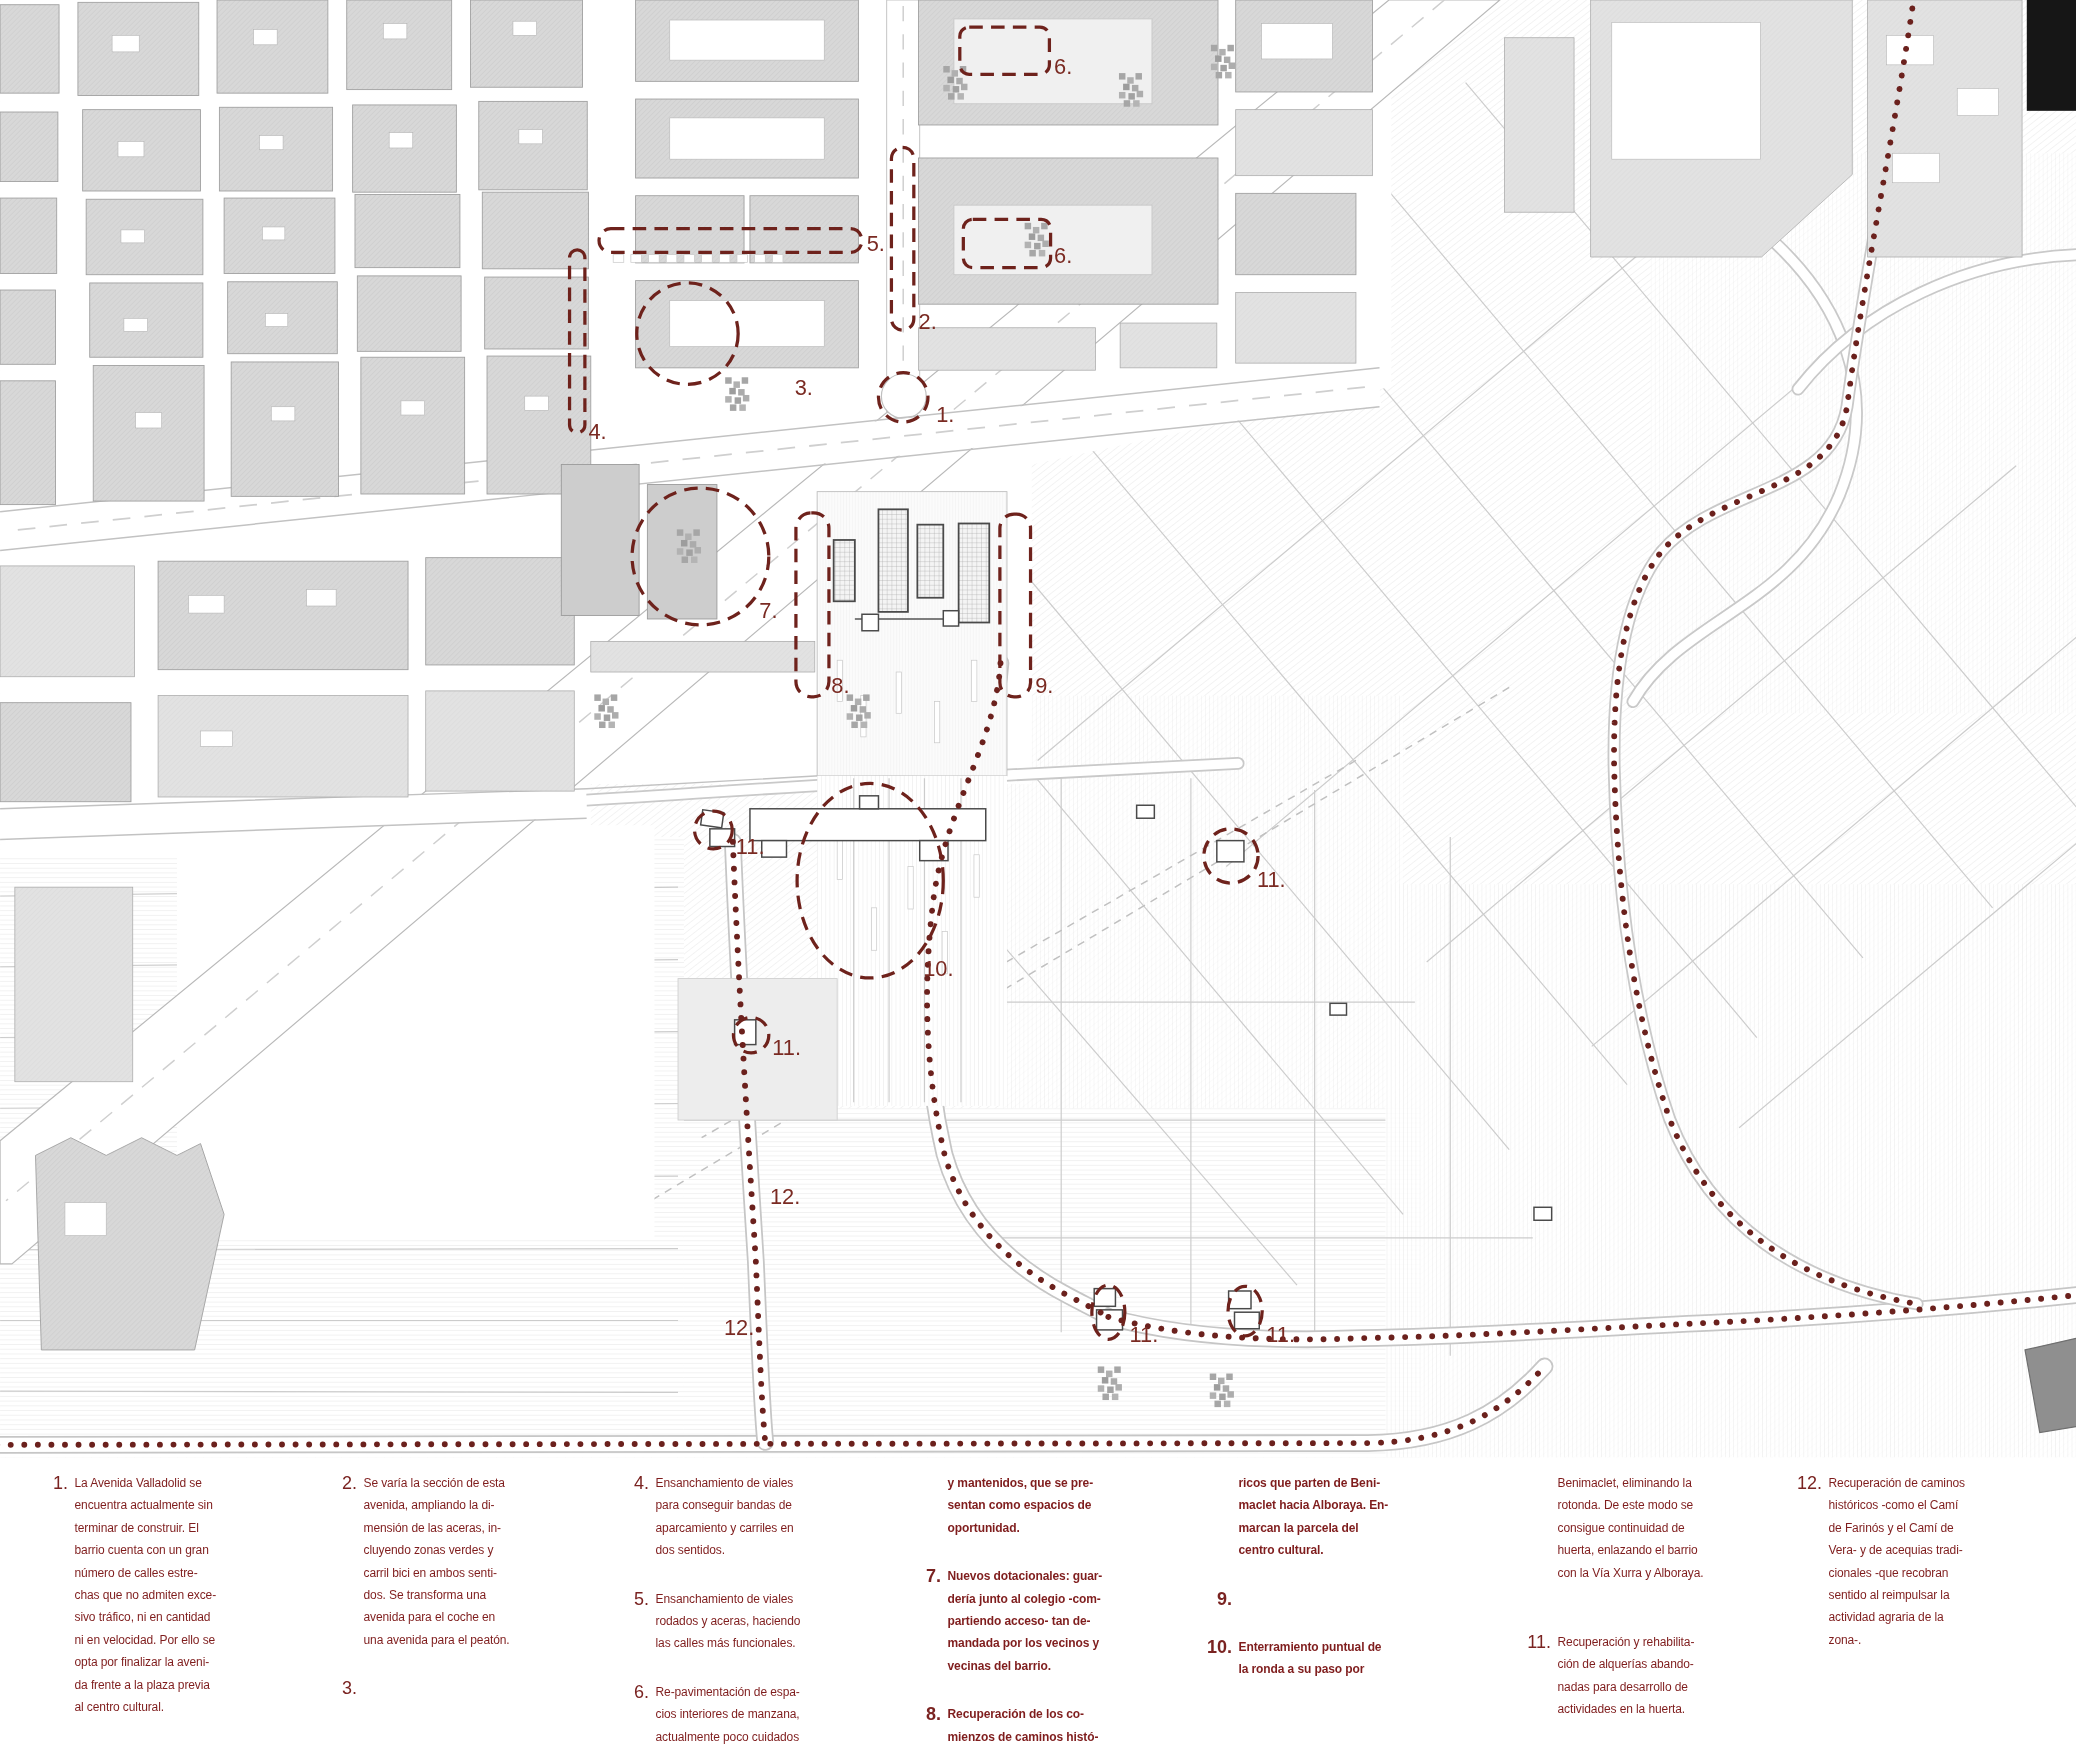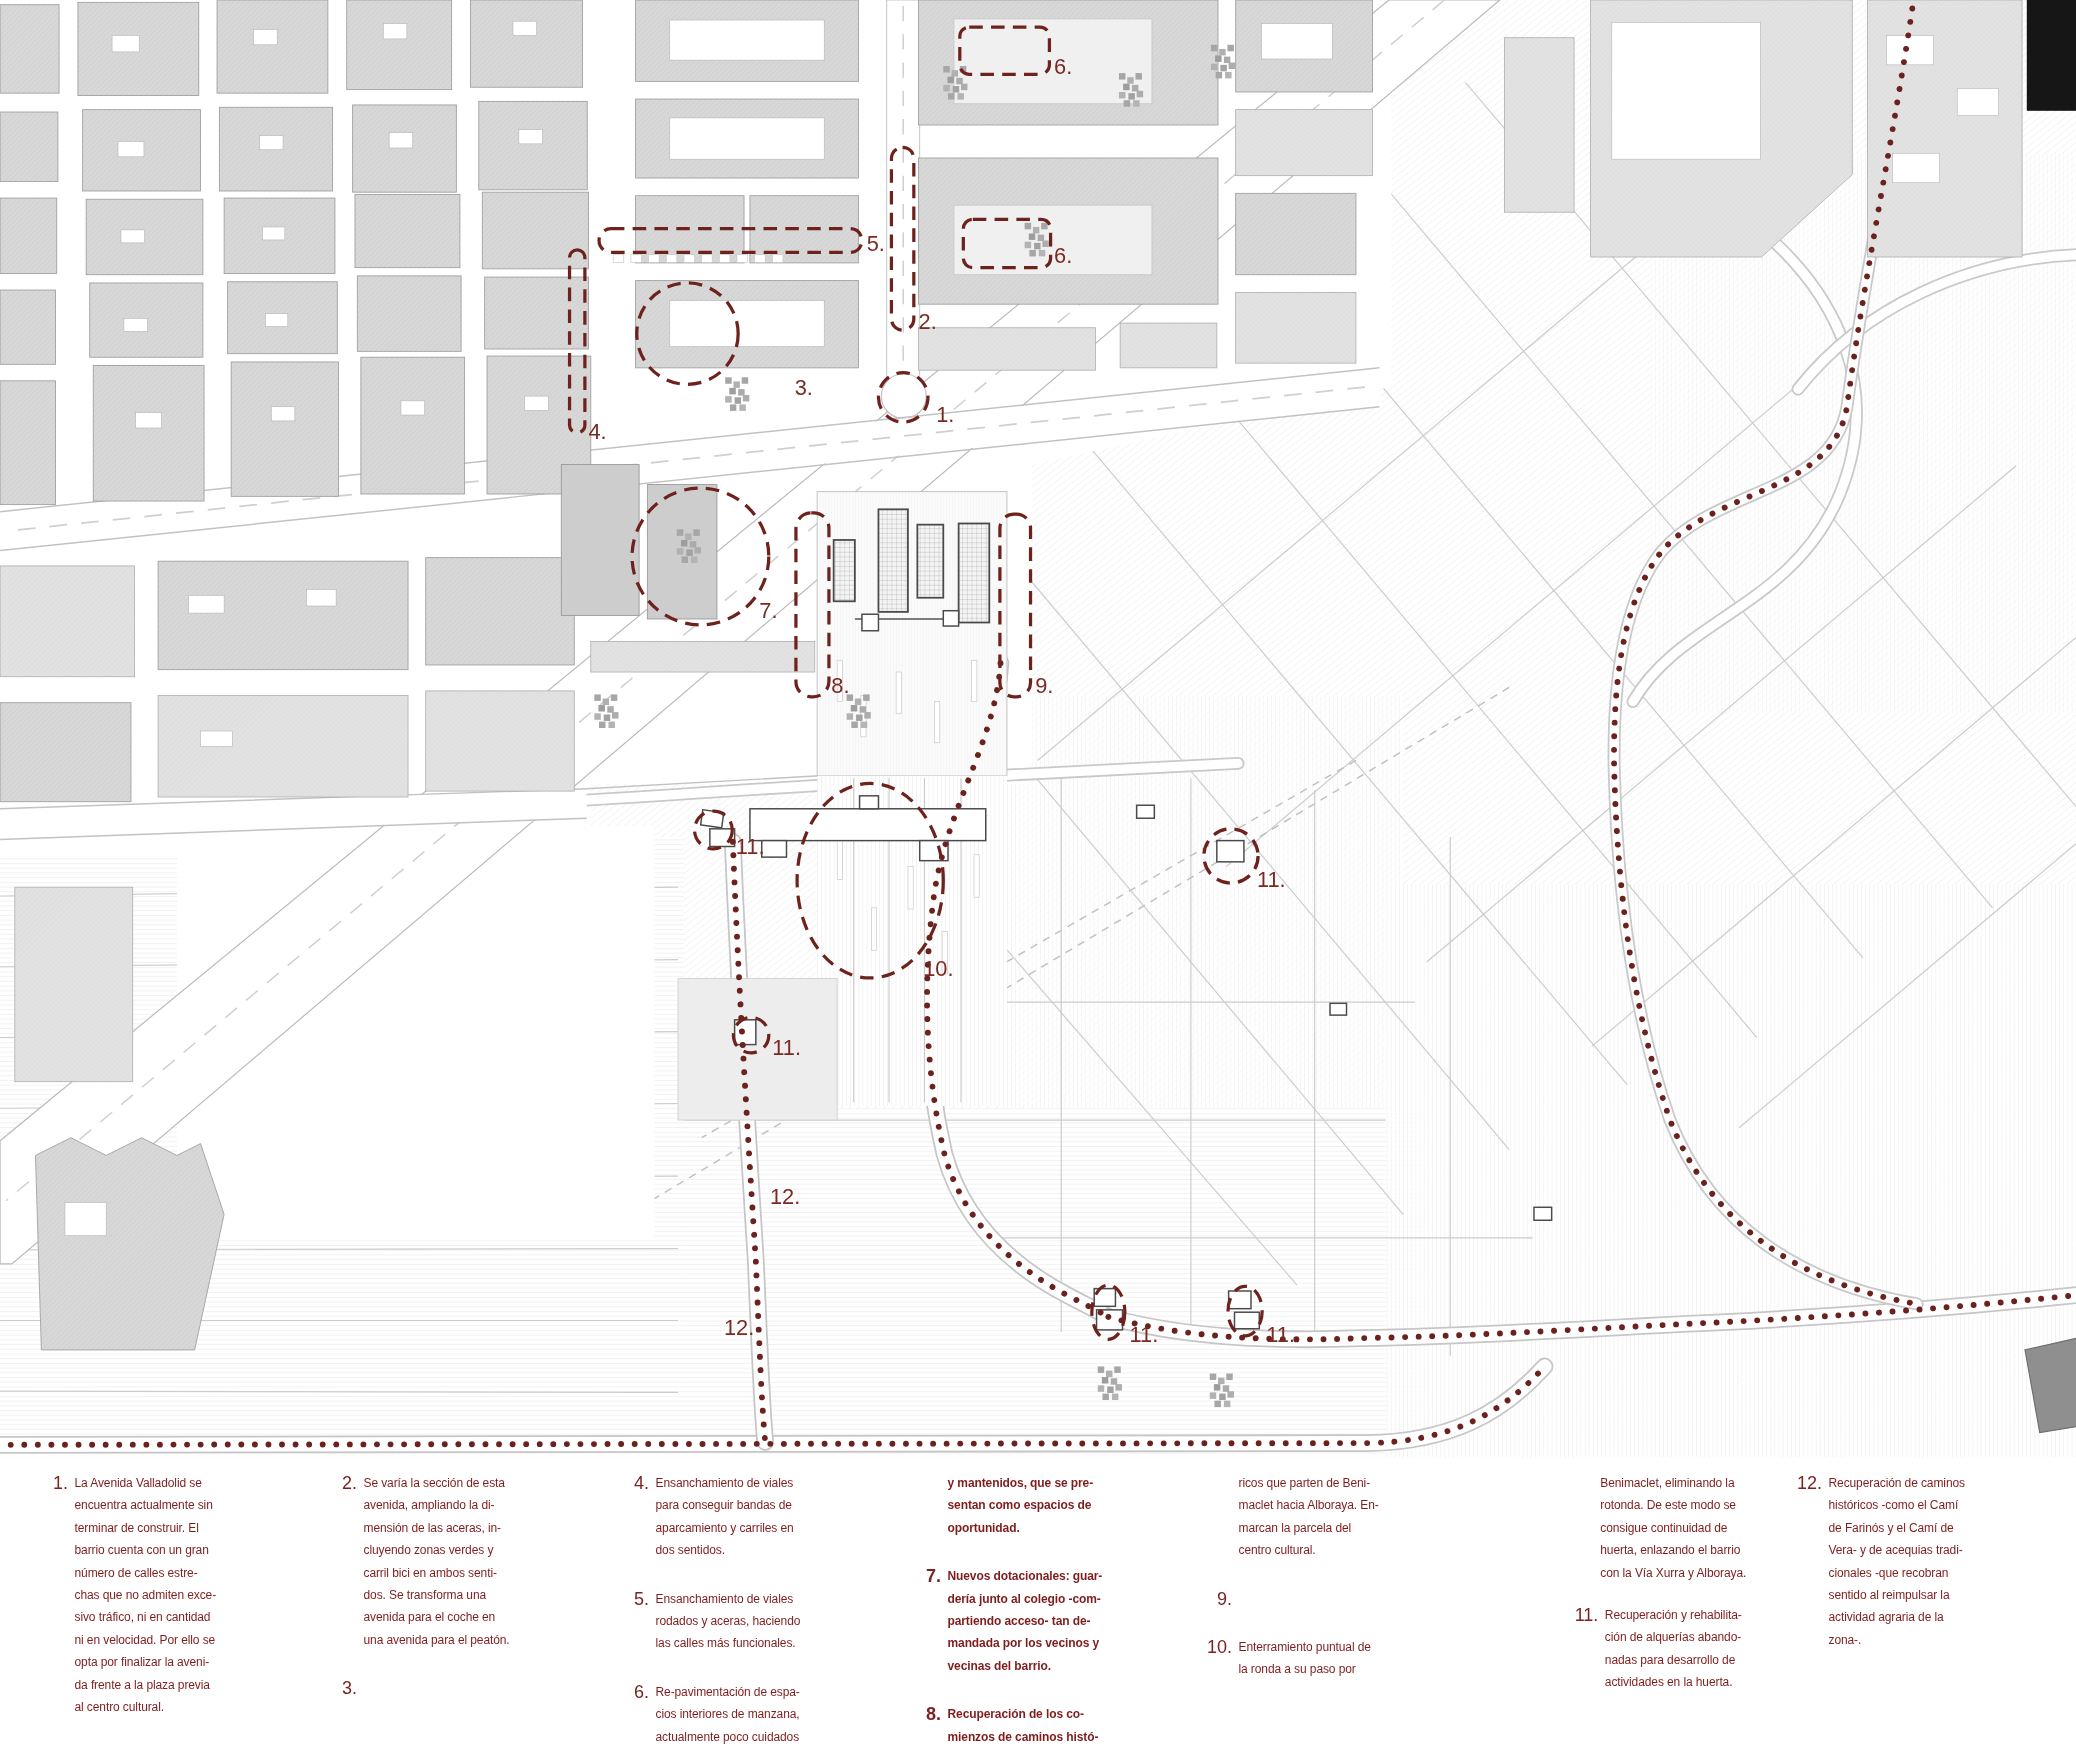--- a/index.html
+++ b/index.html
@@ -24,21 +24,21 @@
   .dash{stroke:#6e221c;stroke-width:5.5;fill:none;stroke-dasharray:23 14;}
   .dots{stroke:#6b211d;stroke-width:10;fill:none;stroke-linecap:round;stroke-dasharray:0.01 23;}
   .mlabel{fill:#7a2a22;font-size:37px;font-family:"Liberation Sans",sans-serif;}
   .strip{fill:#ffffff;stroke:#c9c9c9;stroke-width:1.2;}
 
   
   .legend{position:absolute;left:0;top:1472px;width:2077px;height:290px;}
   .col{position:absolute;top:0;display:flex;flex-direction:column;gap:26px;}
   .col.c0{left:35px;width:262px;}  .col.c1{left:324px;width:262px;}
   .col.c2{left:616px;width:262px;}.col.c3{left:908px;width:262px;font-weight:bold;}
-  .col.c4{left:1199px;width:271px;}.col.c5{left:1518px;width:271px;gap:20px;align-items:center;}
+  .col.c4{left:1199px;width:271px;font-weight:bold;}.col.c5{left:1518px;width:271px;gap:47px;}
   .col.c6{left:1789px;width:277px;}
   .block{display:flex;}
   .num{flex:0 0 33px;text-align:right;padding-right:6.5px;color:#7a2321;
        font-size:18px;line-height:22.4px;}
   .lines{flex:1;color:#7f1d1d;font-size:12px;line-height:22.4px;letter-spacing:-0.1px;}
 </style>
 </head>
 <body>
 
 <div class="canvas">

